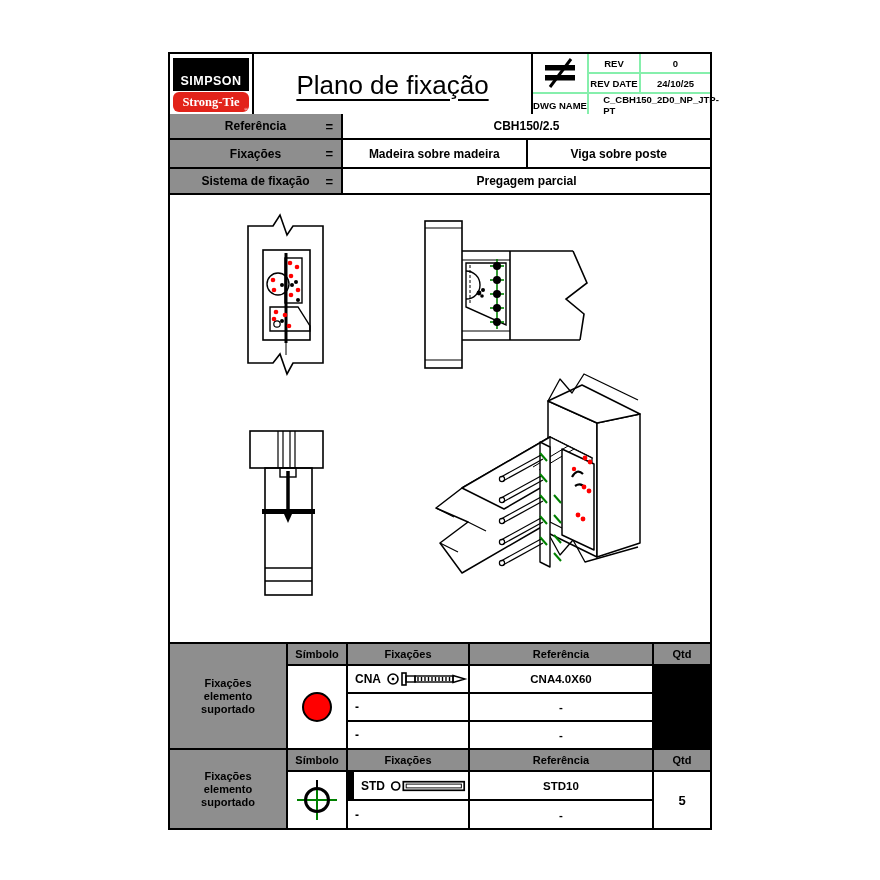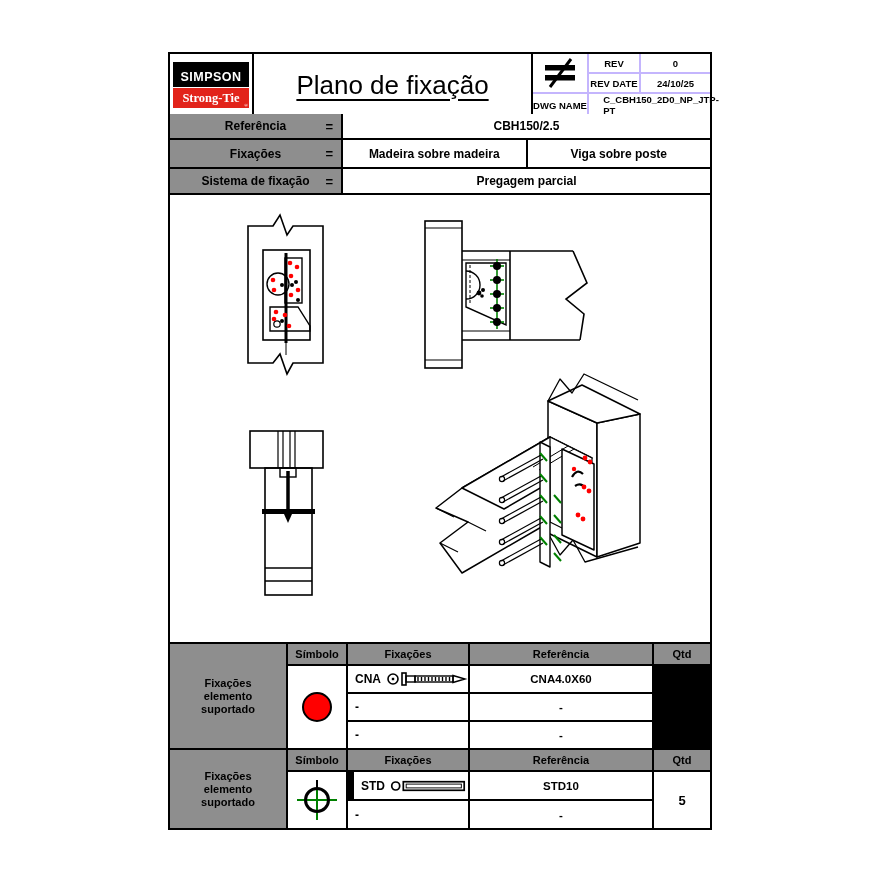--- a/index.html
+++ b/index.html
@@ -11,26 +11,26 @@
   .sheet{
     position:absolute;left:168px;top:52px;width:540px;
     background:#000;border:2px solid #000;
     display:flex;flex-direction:column;gap:2px;
   }
   .cell{background:#fff;display:flex;align-items:center;justify-content:center;}
   .gray{background:#8e8e8e;}
   
   .hdr{height:58px;display:grid;grid-template-columns:82px 1fr 177px;gap:2px;background:#000;}
   .logo-cell{background:#fff;display:flex;flex-direction:column;justify-content:center;gap:1px;padding:2px 3px;}
-  .logo-black{background:#000;color:#fff;font-weight:bold;font-size:12.5px;letter-spacing:.5px;text-align:center;padding:8px 0 3px;}
-  .logo-red{background:#e2231a;color:#fff;font-family:"Liberation Serif","DejaVu Serif",serif;font-weight:bold;font-size:12.5px;text-align:center;padding:3px 0 2px;position:relative;}
+  .logo-black{background:#000;color:#fff;font-weight:bold;font-size:12.5px;letter-spacing:.5px;text-align:center;padding:16px 0 3px;}
+  .logo-red{background:#e2231a;color:#fff;font-family:"Liberation Serif","DejaVu Serif",serif;font-weight:bold;font-size:12.5px;text-align:center;padding:3px 0 2px;position:relative;border-radius:6px;}
   .logo-red .reg{font-size:5px;position:absolute;right:1px;bottom:0;}
   .title-cell{background:#fff;display:flex;align-items:center;justify-content:center;}
   .title-cell span{font-size:26px;font-weight:500;text-decoration:underline;text-underline-offset:5px;text-decoration-thickness:2px;}
-  .revblk{display:grid;grid-template-columns:54px 50px 1fr;grid-template-rows:18px 18px 1fr;gap:2px;background:#c4b5fd;}
+  .revblk{display:grid;grid-template-columns:54px 50px 1fr;grid-template-rows:18px 18px 1fr;gap:2px;background:#86efac;}
   .revblk .cell{font-size:9.5px;font-weight:bold;}
   .neq-cell{grid-row:1/3;grid-column:1;}
   .dwg-label{grid-row:3;grid-column:1;font-size:8.5px;}
   .dwg-value{grid-row:3;grid-column:2/4;font-size:8px;padding-left:23px;}
   
   .inftbl{display:flex;flex-direction:column;gap:2px;background:#000;}
   .infrow{display:grid;gap:2px;background:#000;}
   .r13{grid-template-columns:171px 1fr;height:24px;}
   .r2{grid-template-columns:171px 1fr 1fr;height:27px;}
   .inflabel{position:relative;font-weight:bold;font-size:12px;}

